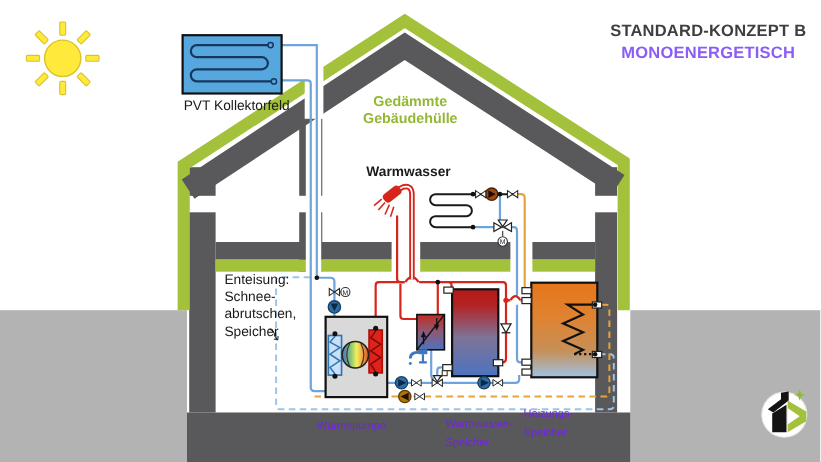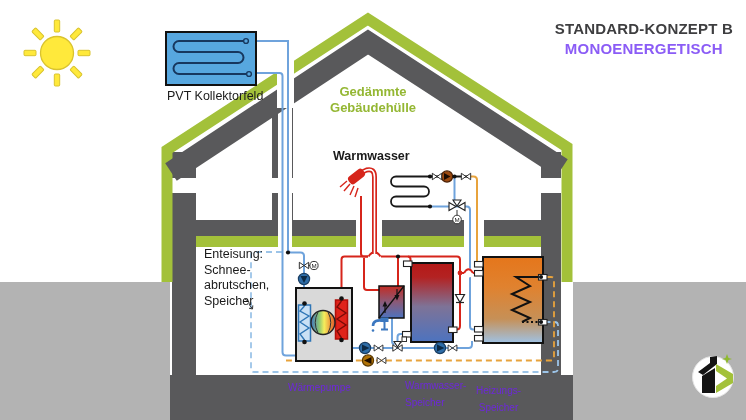--- a/index.html
+++ b/index.html
@@ -338,17 +338,17 @@
   <span>Schnee-</span>
   <span>abrutschen,</span>
   <span>Speicher</span>
 </div>
 
 <div class="lbl floor-lbl" style="left:288px;top:379px;">Wärmepumpe</div>
 <div class="lbl floor-lbl" style="left:405px;top:377px;">
   <span>Warmwasser-</span>
   <span>Speicher</span>
 </div>
-<div class="lbl floor-lbl" style="left:476px;top:382px;text-align:center;">
+<div class="lbl floor-lbl" style="left:476px;top:368px;">
   <span>Heizungs-</span>
   <span>Speicher</span>
 </div>
 </div>
 
 </body></html>

